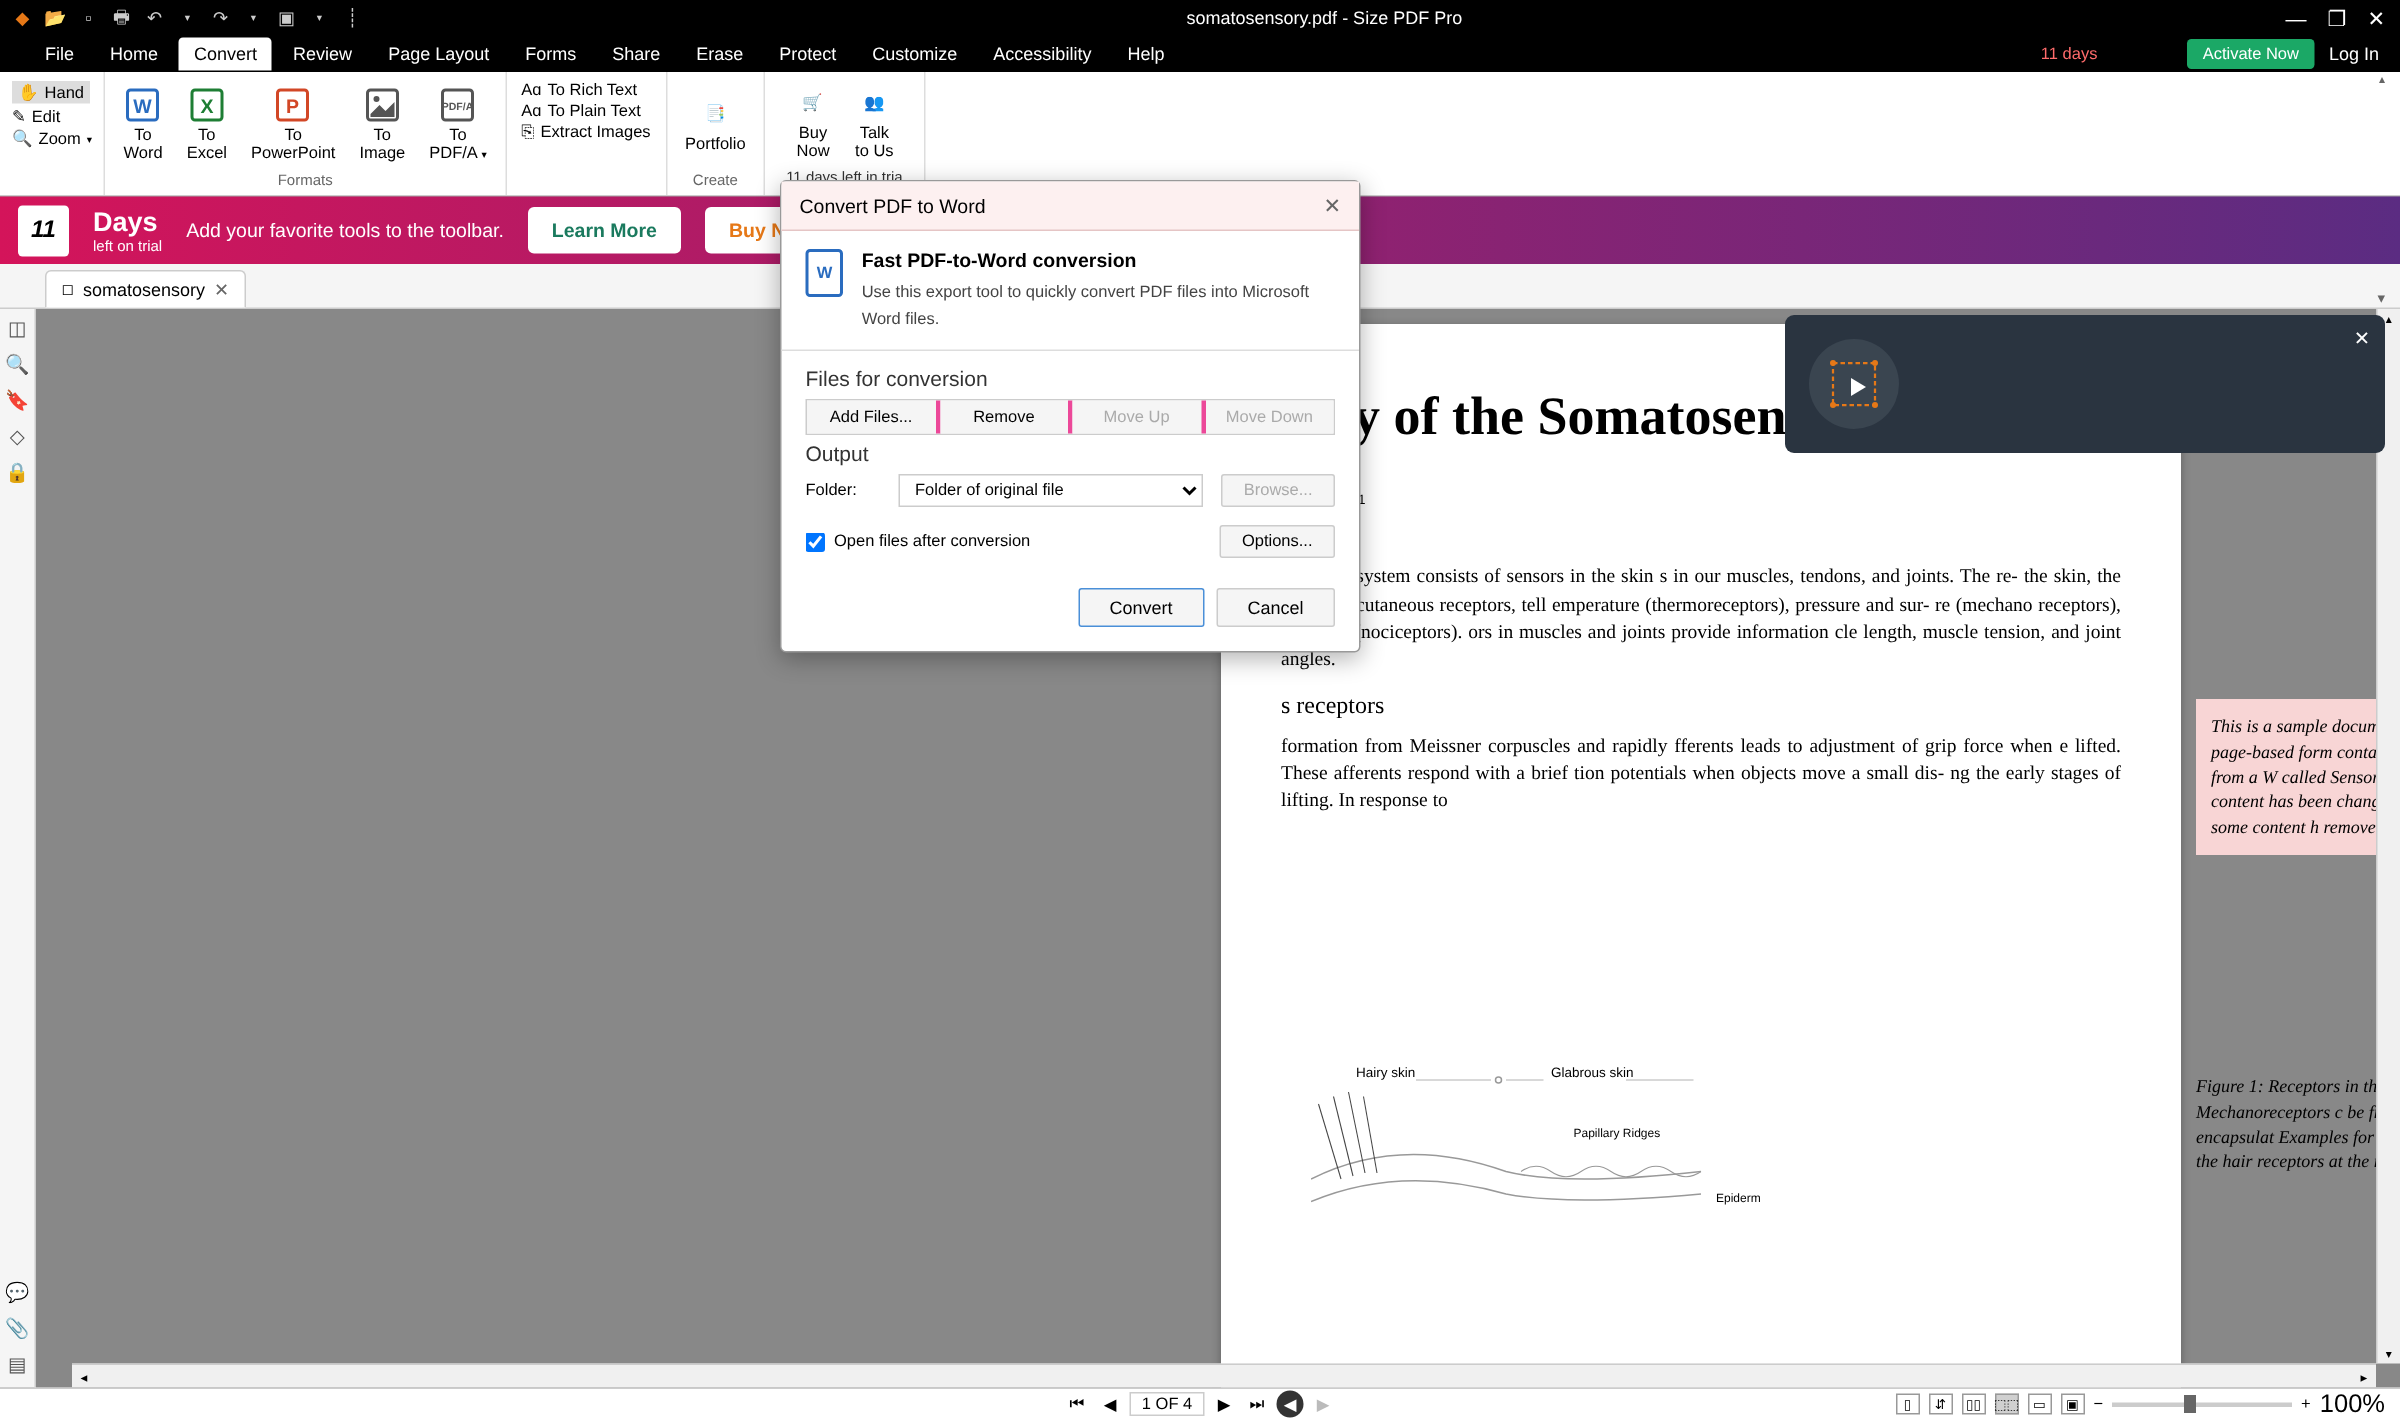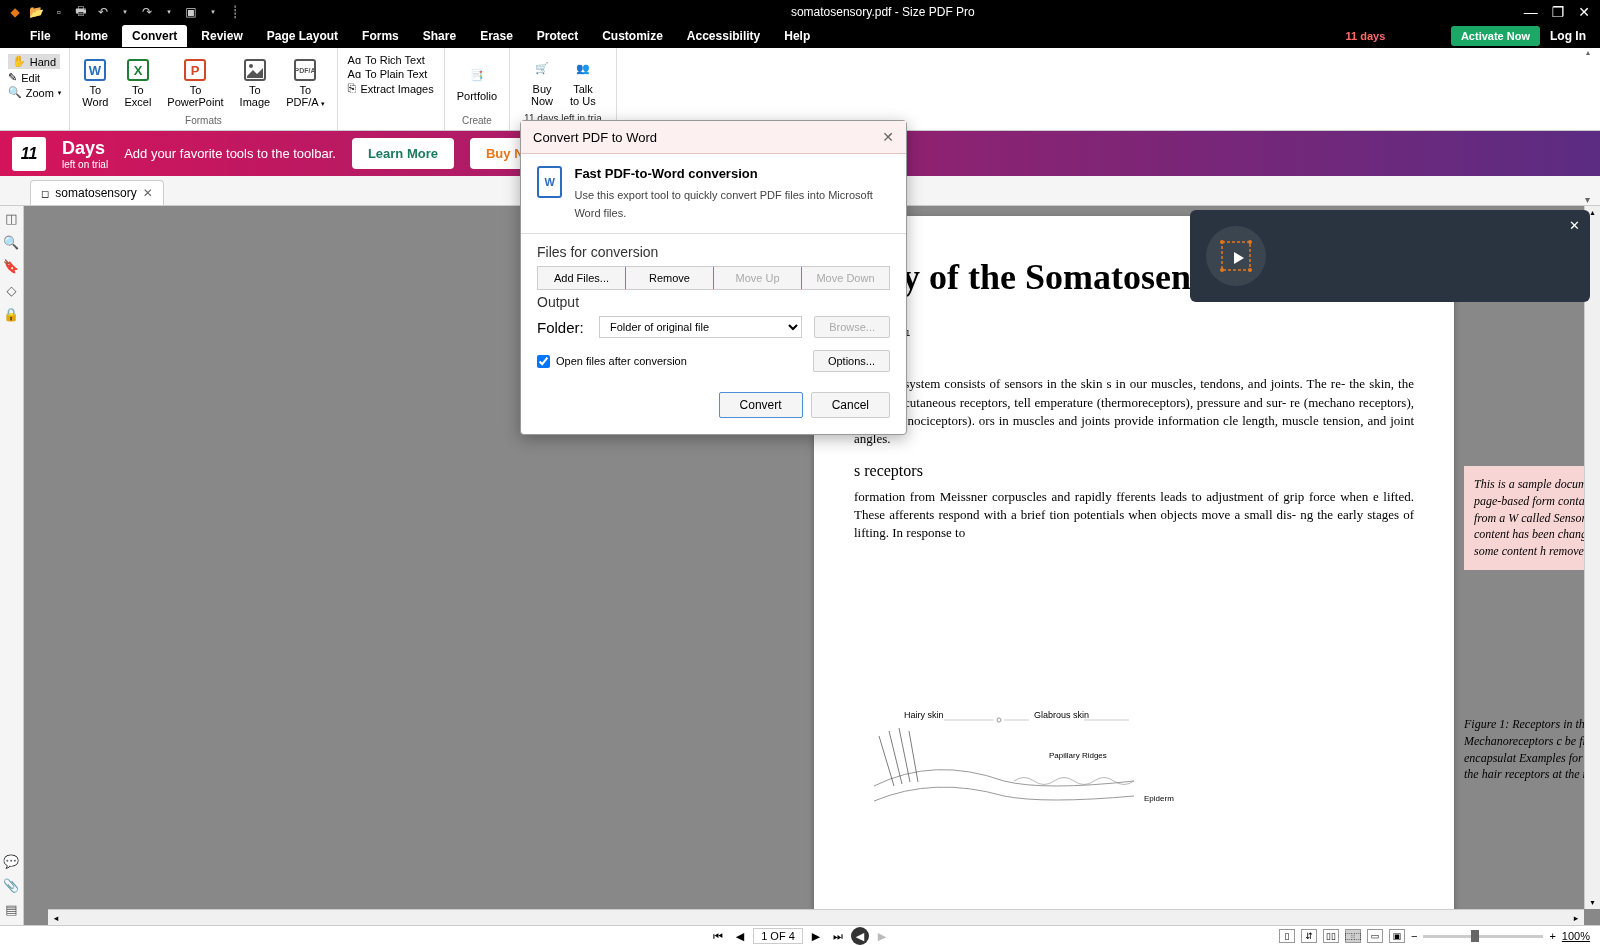--- a/index.html
+++ b/index.html
@@ -7,21 +7,21 @@
 
 
 .titlebar { height: 24px; background: #000; display: flex; align-items: center; color: #fff; font-size: 12px; }
 .titlebar-left { display: flex; gap: 8px; padding-left: 8px; align-items: center; }
 .titlebar-icon { width: 14px; height: 14px; display: inline-flex; align-items: center; justify-content: center; font-size: 12px; color: #ccc; }
 .titlebar-center { flex: 1; text-align: center; }
 .titlebar-right { display: flex; gap: 14px; padding-right: 10px; align-items: center; }
 .win-btn { font-size: 14px; cursor: pointer; }
 
 
-.menubar { height: 24px; background: #000; display: flex; align-items: center; padding-left: 20px; gap: 4px; font-weight: bold; }
+.menubar { height: 24px; background: #000; display: flex; align-items: center; padding-left: 20px; gap: 4px; }
 .menu-item { color: #fff; font-size: 12px; padding: 4px 10px; cursor: pointer; }
 .menu-item.active { background: #fff; color: #000; border-radius: 3px 3px 0 0; }
 .menu-right { margin-left: auto; display: flex; align-items: center; gap: 10px; padding-right: 14px; }
 .trial-text { font-size: 11px; }
 .trial-days { color: #ff6b6b; }
 .activate-btn { background: #1ba866; color: #fff; padding: 4px 10px; font-size: 11px; border-radius: 3px; cursor: pointer; }
 .login-btn { color: #fff; font-size: 12px; cursor: pointer; }
 
 
 .ribbon { height: 83px; background: #fff; display: flex; border-bottom: 1px solid #ccc; }
@@ -77,51 +77,51 @@
 
 .statusbar { position: absolute; bottom: 0; left: 0; right: 0; height: 21px; background: #fff; border-top: 1px solid #ccc; display: flex; align-items: center; font-size: 11px; }
 .page-nav { position: absolute; left: 50%; transform: translateX(-50%); display: flex; align-items: center; gap: 4px; }
 .page-nav-btn { width: 18px; height: 18px; display: flex; align-items: center; justify-content: center; cursor: pointer; font-size: 11px; }
 .page-input { width: 50px; border: 1px solid #ccc; text-align: center; font-size: 11px; padding: 1px; }
 .status-right { margin-left: auto; display: flex; align-items: center; gap: 6px; padding-right: 10px; }
 .view-btn { width: 16px; height: 14px; border: 1px solid #999; cursor: pointer; font-size: 9px; display: flex; align-items: center; justify-content: center; }
 .view-btn.active { background: #d0d0d0; }
 .zoom-slider { width: 120px; height: 3px; background: #ccc; position: relative; }
 .zoom-handle { position: absolute; width: 8px; height: 12px; background: #666; top: -5px; left: 40%; }
-.zoom-label { font-size: 11px; text-decoration: underline; }
+.zoom-label { font-size: 17px; }
 
 
 .dialog { position: absolute; left: 520px; top: 120px; width: 387px; background: #fff; border: 1px solid #999; box-shadow: 0 4px 16px rgba(0,0,0,0.3); border-radius: 4px; }
 .dialog-titlebar { padding: 8px 12px; display: flex; align-items: center; font-size: 13px; border-bottom: 1px solid #e5c5c5; background: #fdf0f0; }
 .dialog-close { margin-left: auto; cursor: pointer; font-size: 14px; color: #666; }
 .dialog-header { padding: 12px 16px; display: flex; gap: 12px; border-bottom: 1px solid #ddd; }
 .dialog-header-icon { width: 28px; height: 32px; border: 2px solid #2a6cbf; border-radius: 3px; display: flex; align-items: center; justify-content: center; color: #2a6cbf; font-size: 11px; font-weight: bold; }
 .dialog-header-text strong { font-size: 13px; display: block; margin-bottom: 4px; }
 .dialog-header-text span { font-size: 11px; color: #444; }
 .dialog-body { padding: 10px 16px 16px; }
 .dialog-section-label { font-size: 14px; color: #333; margin-bottom: 6px; }
 .dialog-btn-row { display: flex; border: 1px solid #ccc; margin-bottom: 4px; }
-.dialog-btn-row button { flex: 1; padding: 5px 4px; font-size: 11px; background: #f5f5f5; border: none; border-right: 1px solid #ec4899; cursor: pointer; }
+.dialog-btn-row button { flex: 1; padding: 5px 4px; font-size: 11px; background: #f5f5f5; border: none; border-right: 3px solid #ec4899; cursor: pointer; }
 .dialog-btn-row button:last-child { border-right: none; }
 .dialog-btn-row button:disabled { color: #aaa; cursor: default; }
 .file-list { border: 1px solid #ccc; height: 220px; overflow: hidden; margin-bottom: 10px; position: relative; }
 .file-list-header { display: flex; background: #f5f5f5; border-bottom: 1px solid #ddd; font-size: 11px; }
 .file-list-header > div { padding: 3px 6px; border-right: 1px solid #ddd; }
 .col-name { width: 165px; }
 .col-size { width: 85px; }
 .col-pages { flex: 1; }
 .file-row { display: flex; font-size: 11px; background: #e8e8e8; }
 .file-row > div { padding: 2px 6px; }
 .file-list-hscroll { position: absolute; bottom: 0; left: 0; right: 0; height: 14px; background: #e8e8e8; }
 .file-list-hscroll-thumb { position: absolute; left: 18px; width: 290px; height: 10px; top: 2px; background: #aaa; border-radius: 2px; }
 .dialog-check-row { display: flex; align-items: center; justify-content: space-between; margin-bottom: 12px; }
 .dialog-check { display: flex; align-items: center; gap: 6px; font-size: 11px; }
 .dialog-small-btn { padding: 4px 14px; font-size: 11px; border: 1px solid #ccc; background: #f5f5f5; cursor: pointer; border-radius: 2px; }
 .output-row { display: flex; align-items: center; gap: 12px; margin-bottom: 12px; }
-.output-row label { font-size: 15px; width: 50px; }
+.output-row label { font-size: 11px; width: 50px; }
 .output-select { flex: 1; padding: 3px 6px; font-size: 11px; border: 1px solid #ccc; background: #fff; }
 .dialog-actions { display: flex; justify-content: flex-end; gap: 8px; padding-top: 8px; }
 .dialog-action-btn { padding: 5px 20px; font-size: 12px; border: 1px solid #ccc; background: #f5f5f5; cursor: pointer; border-radius: 2px; }
 .dialog-action-btn.primary { border: 1px solid #4a8fd8; }
 
 
 .notif { position: absolute; right: 10px; top: 210px; width: 400px; background: #2a3440; border-radius: 6px; padding: 16px; display: flex; gap: 14px; color: #fff; }
 .notif-icon { width: 60px; height: 60px; border-radius: 50%; background: #3a4550; display: flex; align-items: center; justify-content: center; }
 .notif-title { font-size: 15px; font-weight: 600; margin-bottom: 6px; }
 .notif-body { font-size: 12px; line-height: 1.4; }

